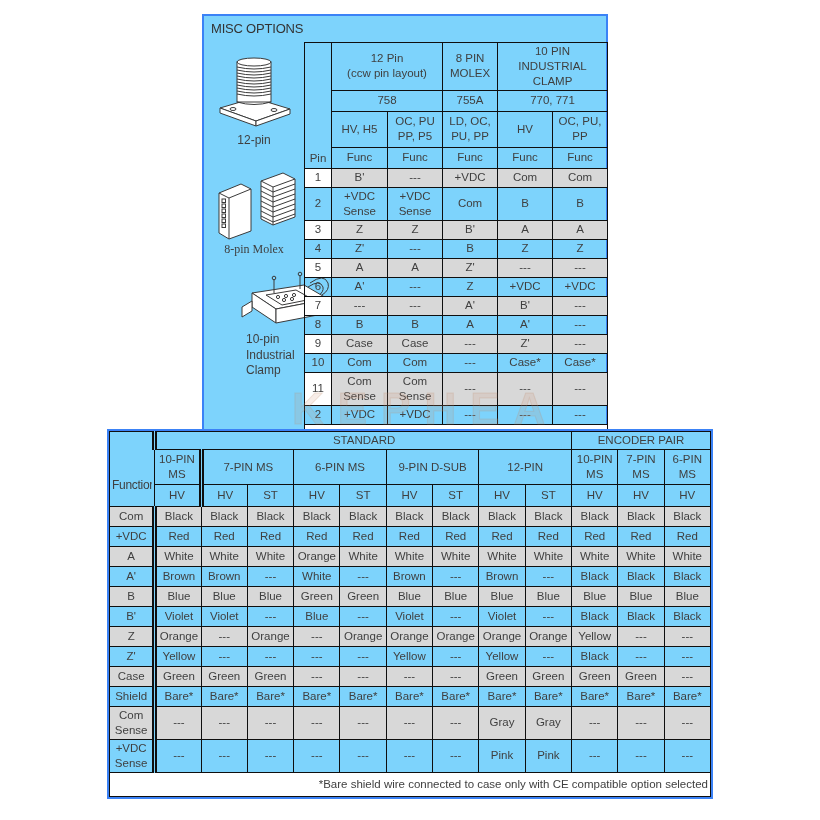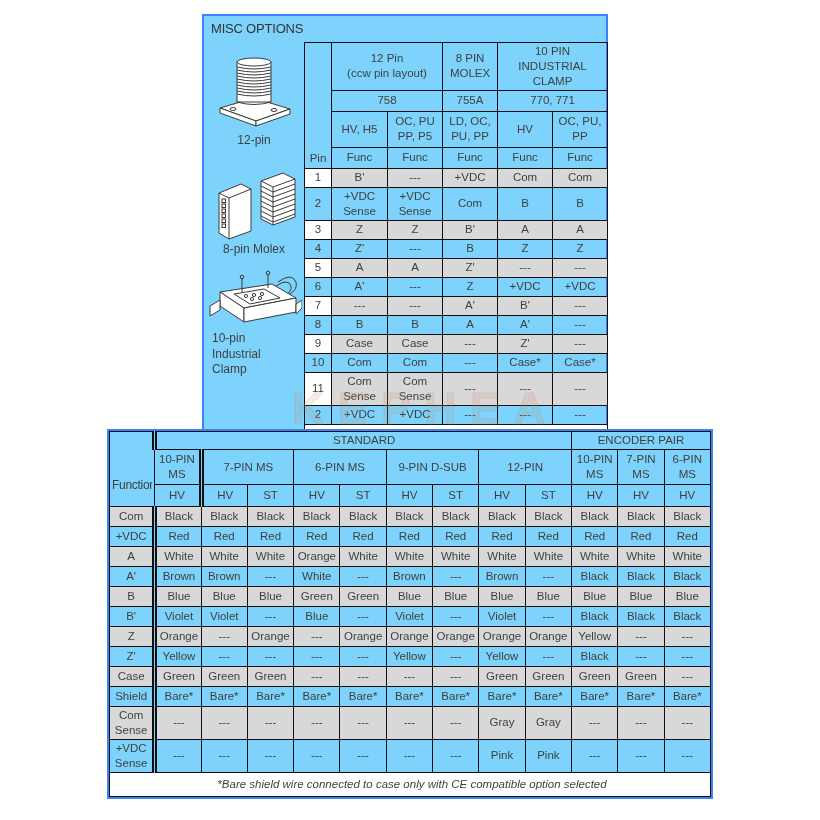--- a/index.html
+++ b/index.html
@@ -23,21 +23,21 @@
     font-size:11.5px;line-height:1.3;padding:1px 2px;white-space:pre-line;
     overflow:hidden;}
   .misc-tbl{flex:1;}
   .misc-tbl th{height:18px;}
   .misc-tbl .grp-row th{height:34px;}
   .misc-tbl .var-row th{height:33px;}
   .misc-tbl tbody td{height:16px;}
   .pin-head{vertical-align:bottom;padding-bottom:2px;}
   tr.shaded td{background:#d8d8d8;}
   .misc-tbl tr.shaded td.pin-num{background:#fff;}
-  .foot-row td{text-align:center;padding:3px 2px 3px 6px;height:15px;background:#fff !important;font-style:italic;}
+  .foot-row td{text-align:right;padding:3px 2px 3px 6px;height:15px;background:#fff !important;}
 
   .enc-tbl th{height:15px;}
   .enc-tbl .pins-row th{height:32px;}
   .enc-tbl .var-row2 th{height:19px;}
   .enc-tbl tbody td{height:17px;}
   .func-head{vertical-align:bottom;padding-bottom:12px;font-size:12px;letter-spacing:-0.3px;}
   .enc-tbl tr > *:nth-child(2){border-left:5px double #0f0f0f;}
   .enc-tbl tr.shaded > *{background:#d8d8d8;}
   .enc-tbl .foot-row td{border-left:1px solid #0f0f0f;}
 
@@ -67,41 +67,41 @@
           <ellipse class="lineart" cx="21" cy="57" rx="3" ry="1.5"></ellipse>
           <ellipse class="lineart" cx="62" cy="58" rx="3" ry="1.5"></ellipse>
           <rect class="lineartf" x="25" y="10" width="34" height="40"></rect>
           <ellipse class="lineartf" cx="42" cy="10" rx="17" ry="4"></ellipse>
           <path class="lineart" d="M25,15 Q42,19 59,15 M25,18 Q42,22 59,18 M25,21 Q42,25 59,21 M25,24 Q42,28 59,24 M25,27 Q42,31 59,27 M25,30 Q42,34 59,30 M25,33 Q42,37 59,33 M25,36 Q42,40 59,36 M25,39 Q42,43 59,39 M25,42 Q42,46 59,42"></path>
           <path class="lineart" d="M25,50 Q42,55 59,50"></path>
         </svg>
         <div class="img-label">12-pin</div>
       </div>
 
-      <div class="img-wrap" style="margin-top:22px;">
+      <div class="img-wrap" style="margin-top:22px;font-family:Liberation Serif, serif;">
         <svg width="90" height="72" viewBox="0 0 90 72">
           <polygon class="lineartf" points="10,24 32,15 42,20 42,62 20,70 10,64"></polygon>
           <polyline class="lineart" points="10,24 20,29 42,20"></polyline>
           <line class="lineart" x1="20" y1="29" x2="20" y2="70"></line>
           <rect class="lineart" x="13" y="30" width="3.5" height="3.5"></rect>
           <rect class="lineart" x="13" y="35" width="3.5" height="3.5"></rect>
           <rect class="lineart" x="13" y="40" width="3.5" height="3.5"></rect>
           <rect class="lineart" x="13" y="45" width="3.5" height="3.5"></rect>
           <rect class="lineart" x="13" y="50" width="3.5" height="3.5"></rect>
           <rect class="lineart" x="13" y="55" width="3.5" height="3.5"></rect>
           <polygon class="lineartf" points="52,12 74,4 86,10 86,48 64,56 52,50"></polygon>
           <polyline class="lineart" points="52,12 64,18 86,10"></polyline>
           <line class="lineart" x1="64" y1="18" x2="64" y2="56"></line>
           <path class="lineart" d="M64,23 86,15 M64,28 86,20 M64,33 86,25 M64,38 86,30 M64,43 86,35 M64,48 86,40 M64,53 86,45"></path>
           <path class="lineart" d="M52,17 64,23 M52,22 64,28 M52,27 64,33 M52,32 64,38 M52,37 64,43 M52,42 64,48 M52,47 64,53"></path>
         </svg>
         <div class="img-label">8-pin Molex</div>
       </div>
 
-      <div class="img-wrap" style="margin-top:10px;">
+      <div class="img-wrap" style="margin-top:10px;margin-left:34px;">
         <svg width="96" height="64" viewBox="0 0 96 64">
           <path class="lineart" d="M72,16 q14,-10 18,0 q2,7 -6,12 l-6,10"></path>
           <path class="lineart" d="M70,20 q12,-8 15,0 q1,5 -5,9"></path>
           <polygon class="lineartf" points="14,26 66,18 90,32 38,42"></polygon>
           <polygon class="lineartf" points="14,26 14,40 38,56 38,42"></polygon>
           <polygon class="lineartf" points="38,42 38,56 90,46 90,32"></polygon>
           <polygon class="lineartf" points="4,40 14,34 14,44 4,50"></polygon>
           <polygon class="lineartf" points="90,38 96,34 96,42 90,48"></polygon>
           <polygon class="lineart" points="28,28 58,23 74,32 44,38"></polygon>
           <circle class="lineart" cx="40" cy="30" r="1.6"></circle>

